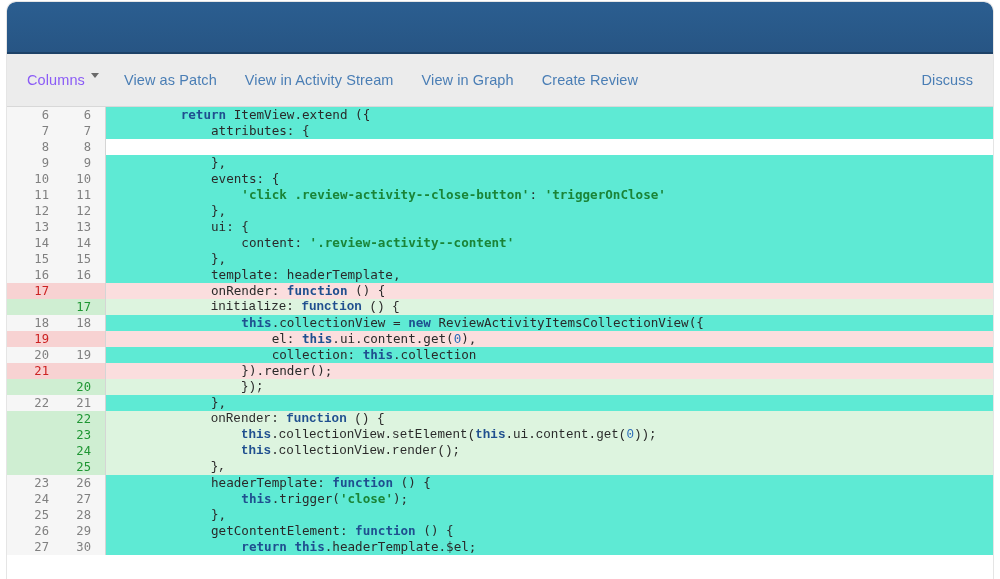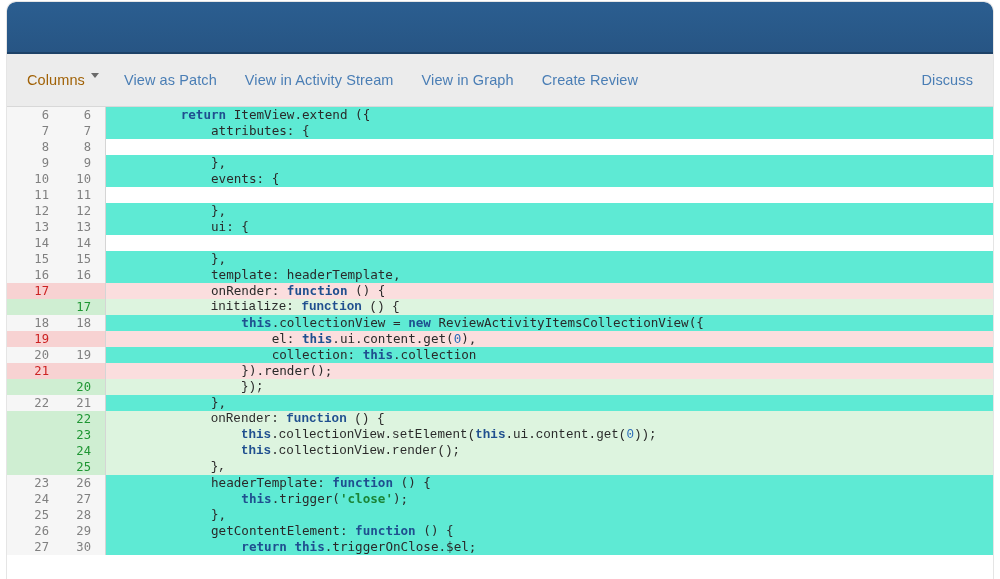--- a/index.html
+++ b/index.html
@@ -62,21 +62,21 @@
   .tb-item {
     font-size: 14.5px;
     color: #4a7eb5;
     white-space: nowrap;
     cursor: pointer;
     padding: 2px 0;
     margin-right: 28px;
     letter-spacing: 0.1px;
   }
   .tb-item.dark {
-    color: #a16207;
+    color: #8b5cf6;
     margin-right: 25px;
     display: inline-flex;
     gap: 6px;
   }
   .caret {
     display: inline-block;
     width: 0;
     height: 0;
     border-left: 4.5px solid transparent;
     border-right: 4.5px solid transparent;
@@ -204,40 +204,42 @@
             <div class="ln a">10</div>
             <div class="ln b">10</div>
           </div>
           <div class="code"><span class="pl">            events: {</span></div>
         </div>
         <div class="diff-row r-ctx">
           <div class="gutter">
             <div class="ln a">11</div>
             <div class="ln b">11</div>
           </div>
+          <div class="code"><span class="pl">                </span><span class="str">'click .review-activity--close-button'</span><span class="pl">: </span><span class="str">'triggerOnClose'</span></div>
         </div>
         <div class="diff-row r-ctx">
           <div class="gutter">
             <div class="ln a">12</div>
             <div class="ln b">12</div>
           </div>
           <div class="code"><span class="pl">            },</span></div>
         </div>
         <div class="diff-row r-ctx">
           <div class="gutter">
             <div class="ln a">13</div>
             <div class="ln b">13</div>
           </div>
           <div class="code"><span class="pl">            ui: {</span></div>
         </div>
         <div class="diff-row r-ctx">
           <div class="gutter">
             <div class="ln a">14</div>
             <div class="ln b">14</div>
           </div>
+          <div class="code"><span class="pl">                content: </span><span class="str">'.review-activity--content'</span></div>
         </div>
         <div class="diff-row r-ctx">
           <div class="gutter">
             <div class="ln a">15</div>
             <div class="ln b">15</div>
           </div>
           <div class="code"><span class="pl">            },</span></div>
         </div>
         <div class="diff-row r-ctx">
           <div class="gutter">
@@ -356,18 +358,18 @@
             <div class="ln a">26</div>
             <div class="ln b">29</div>
           </div>
           <div class="code"><span class="pl">            getContentElement: </span><span class="kw">function</span><span class="pl"> () {</span></div>
         </div>
         <div class="diff-row r-ctx">
           <div class="gutter">
             <div class="ln a">27</div>
             <div class="ln b">30</div>
           </div>
-          <div class="code"><span class="pl">                </span><span class="kw">return</span><span class="pl"> </span><span class="kw">this</span><span class="pl">.triggerOnClose.$el;</span></div>
+          <div class="code"><span class="pl">                </span><span class="kw">return</span><span class="pl"> </span><span class="kw">this</span><span class="pl">.headerTemplate.$el;</span></div>
         </div>
       </div>
 
   </div>
 </div>
 
 </body></html>

